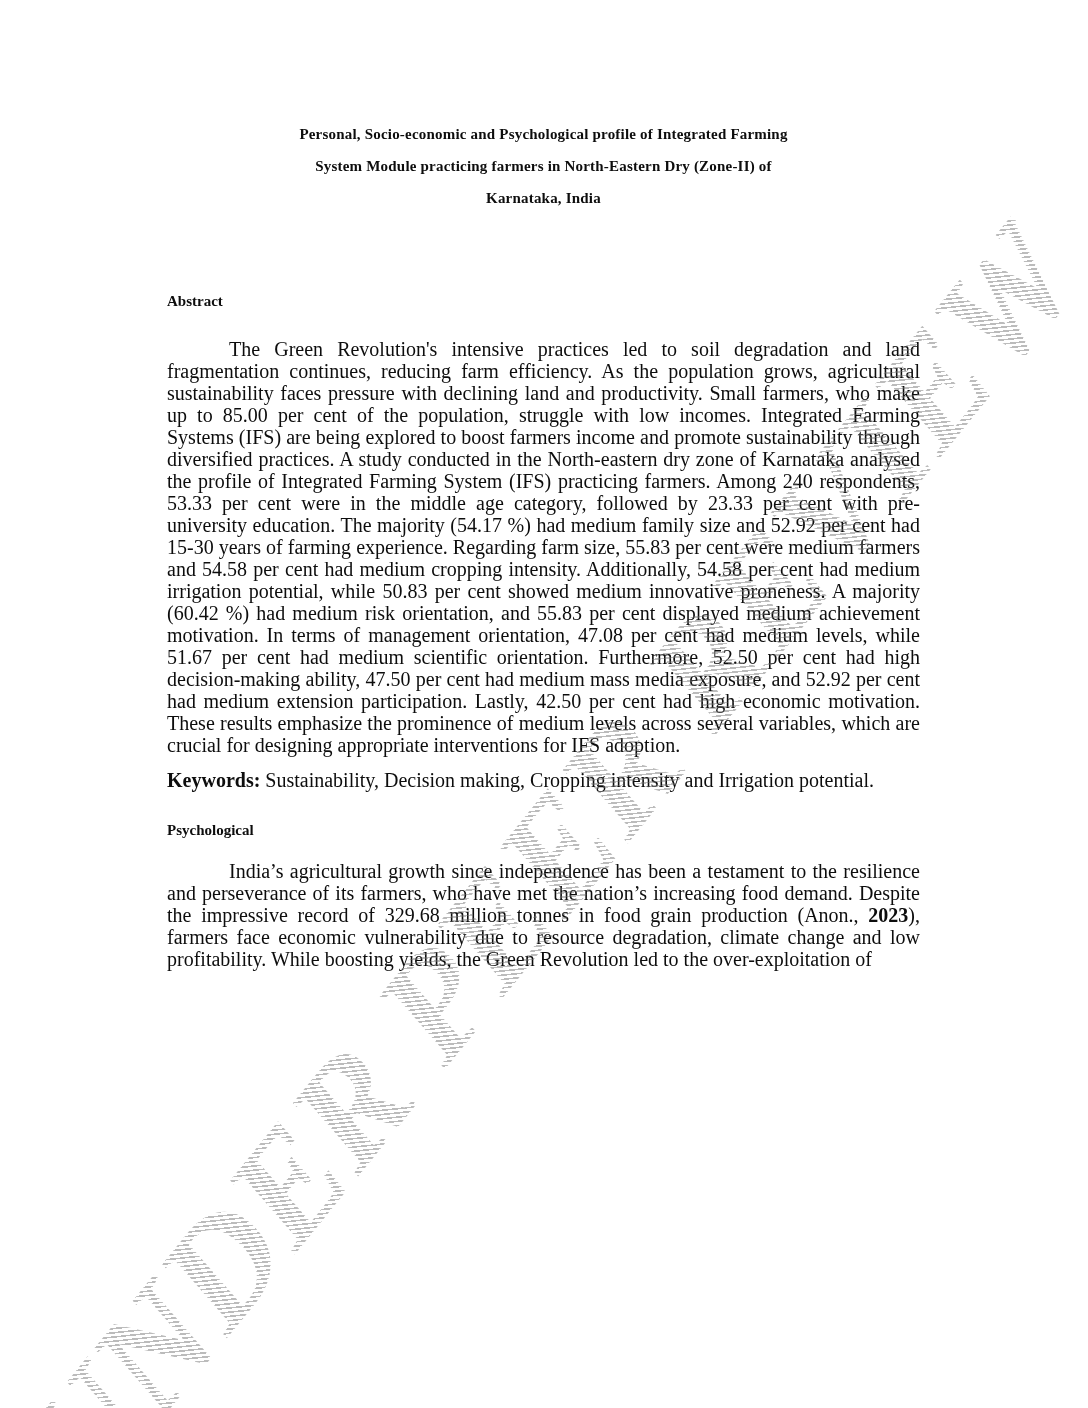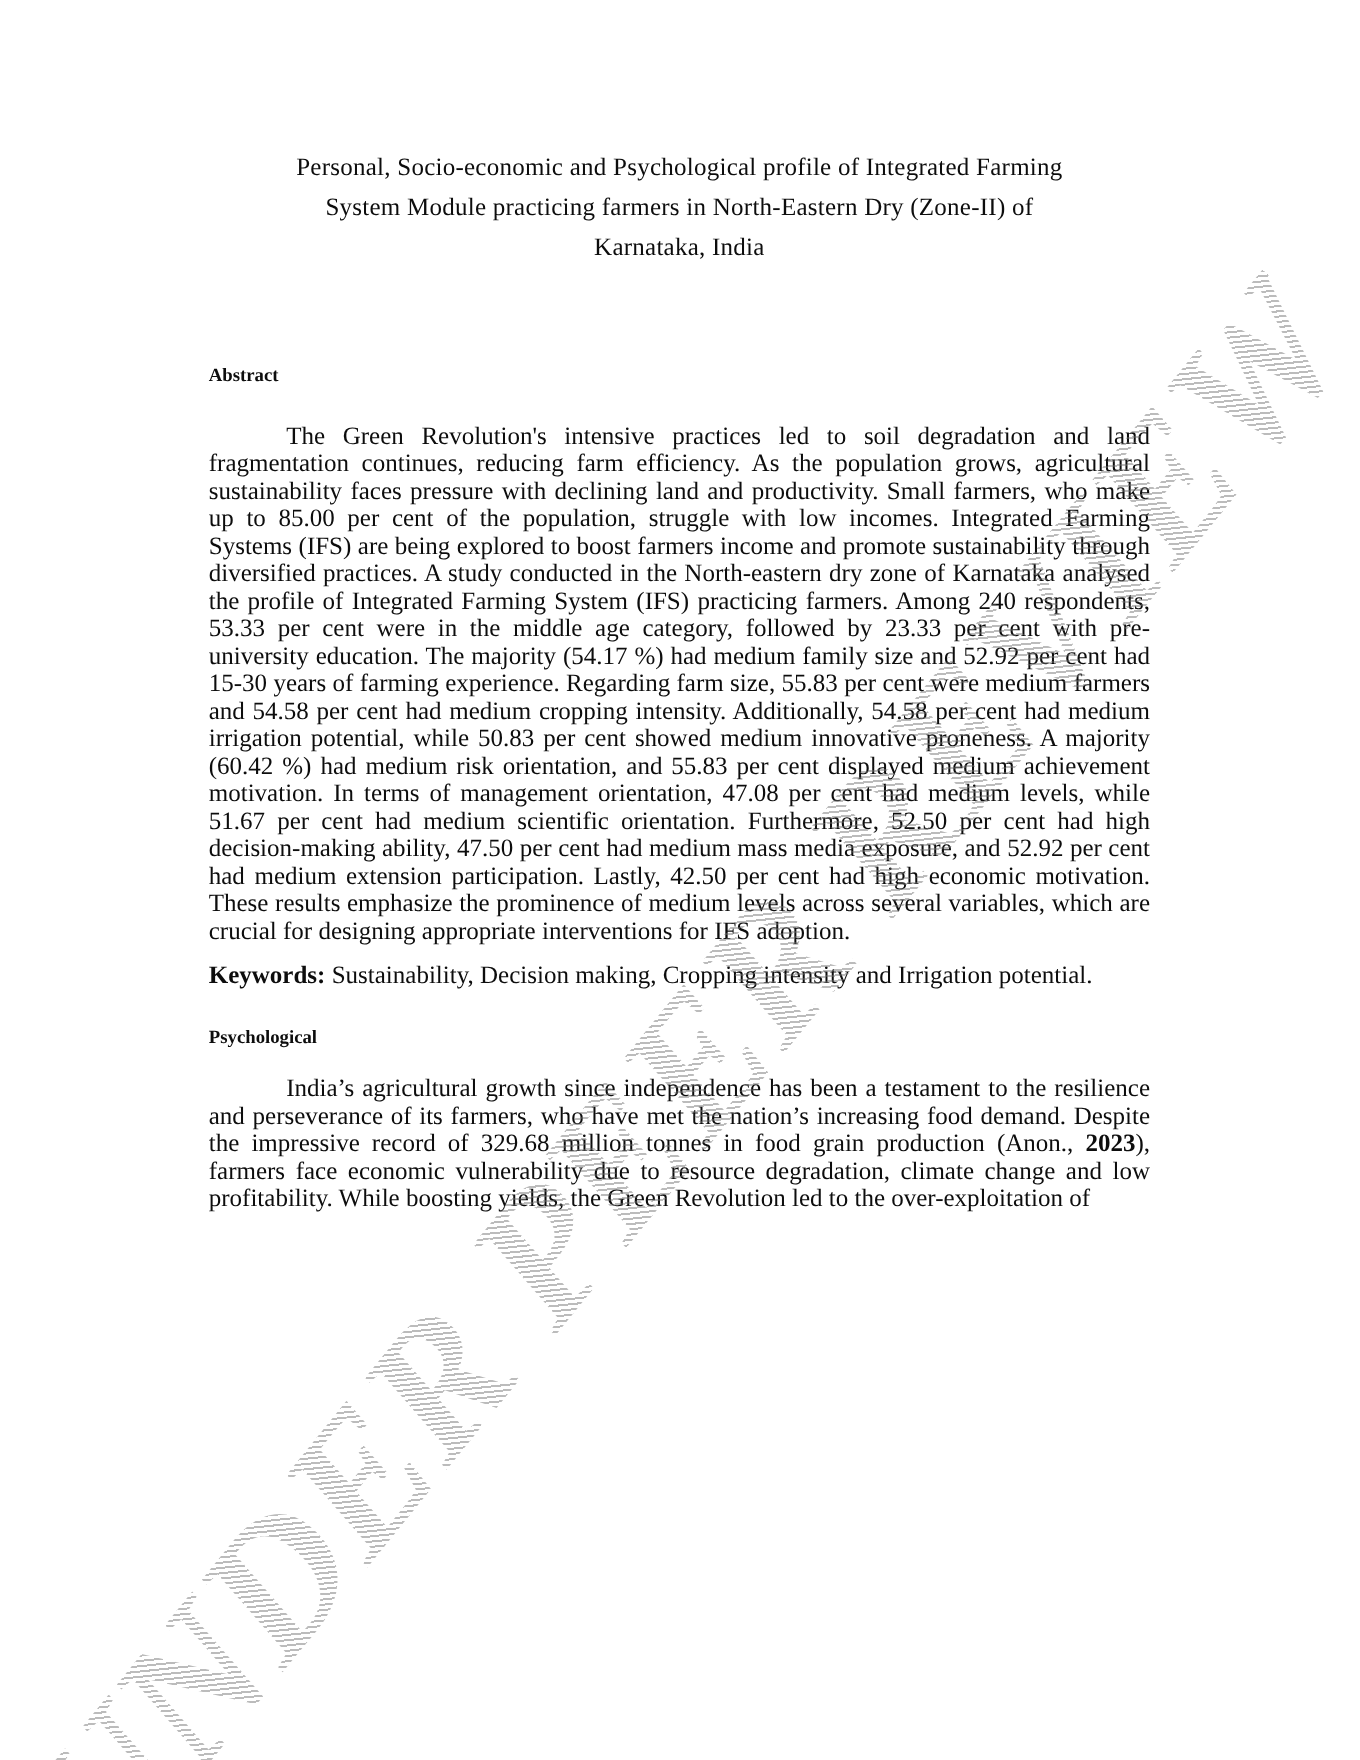--- a/index.html
+++ b/index.html
@@ -17,23 +17,23 @@
   }
   .page {
     position: absolute;
     inset: 0;
     padding: 118px 168px 0 167px;
     box-sizing: border-box;
     background: #ffffff;
   }
   .title {
     margin: 0;
-    font-size: 20px;
+    font-size: 15px;
     line-height: 32px;
-    font-weight: normal;
+    font-weight: bold;
     text-align: center;
     white-space: pre-line;
     letter-spacing: 0.2px;
   }
   .heading {
     margin: 0;
     font-size: 15px;
     line-height: 35px;
     font-weight: bold;
     text-align: left;

